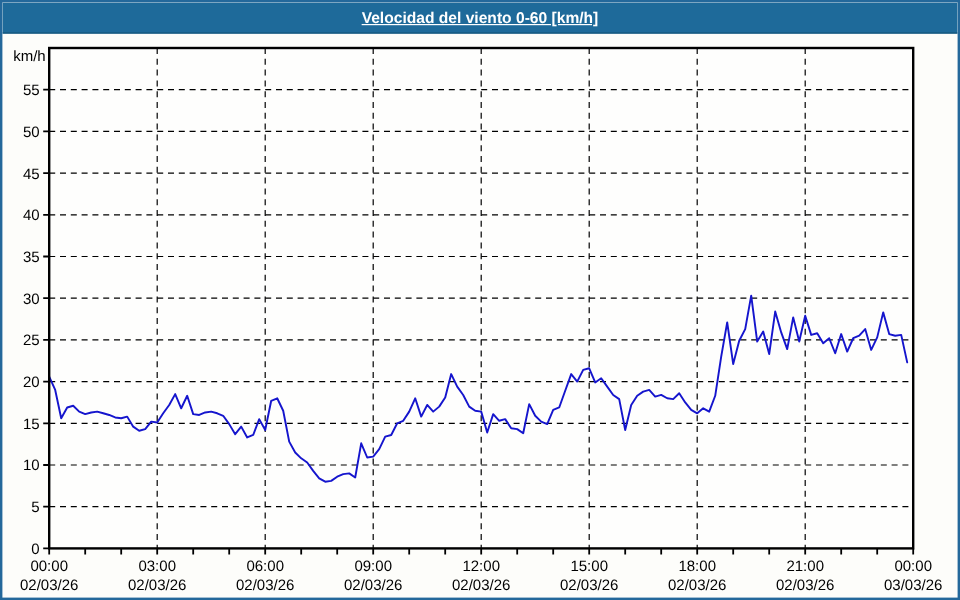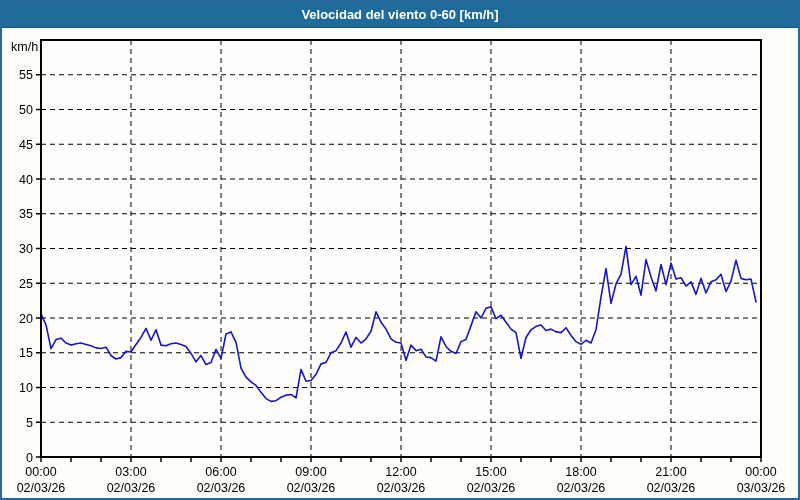--- a/index.html
+++ b/index.html
@@ -17,20 +17,21 @@
     position: absolute;
     top: 0; left: 0; right: 0;
     height: 25px;
     background: #1e6a9a;
     border-bottom: 1px solid #155579;
     color: #ffffff;
     text-align: center;
     line-height: 25px;
     font-size: 13px;
     font-weight: bold;
+    text-decoration: underline;
   }
   svg.chart {
     position: absolute;
     top: -2px; left: -2px;
   }
   svg.chart text {
     font-family: "Liberation Sans", sans-serif;
     fill: #000000;
   }
 </style>

